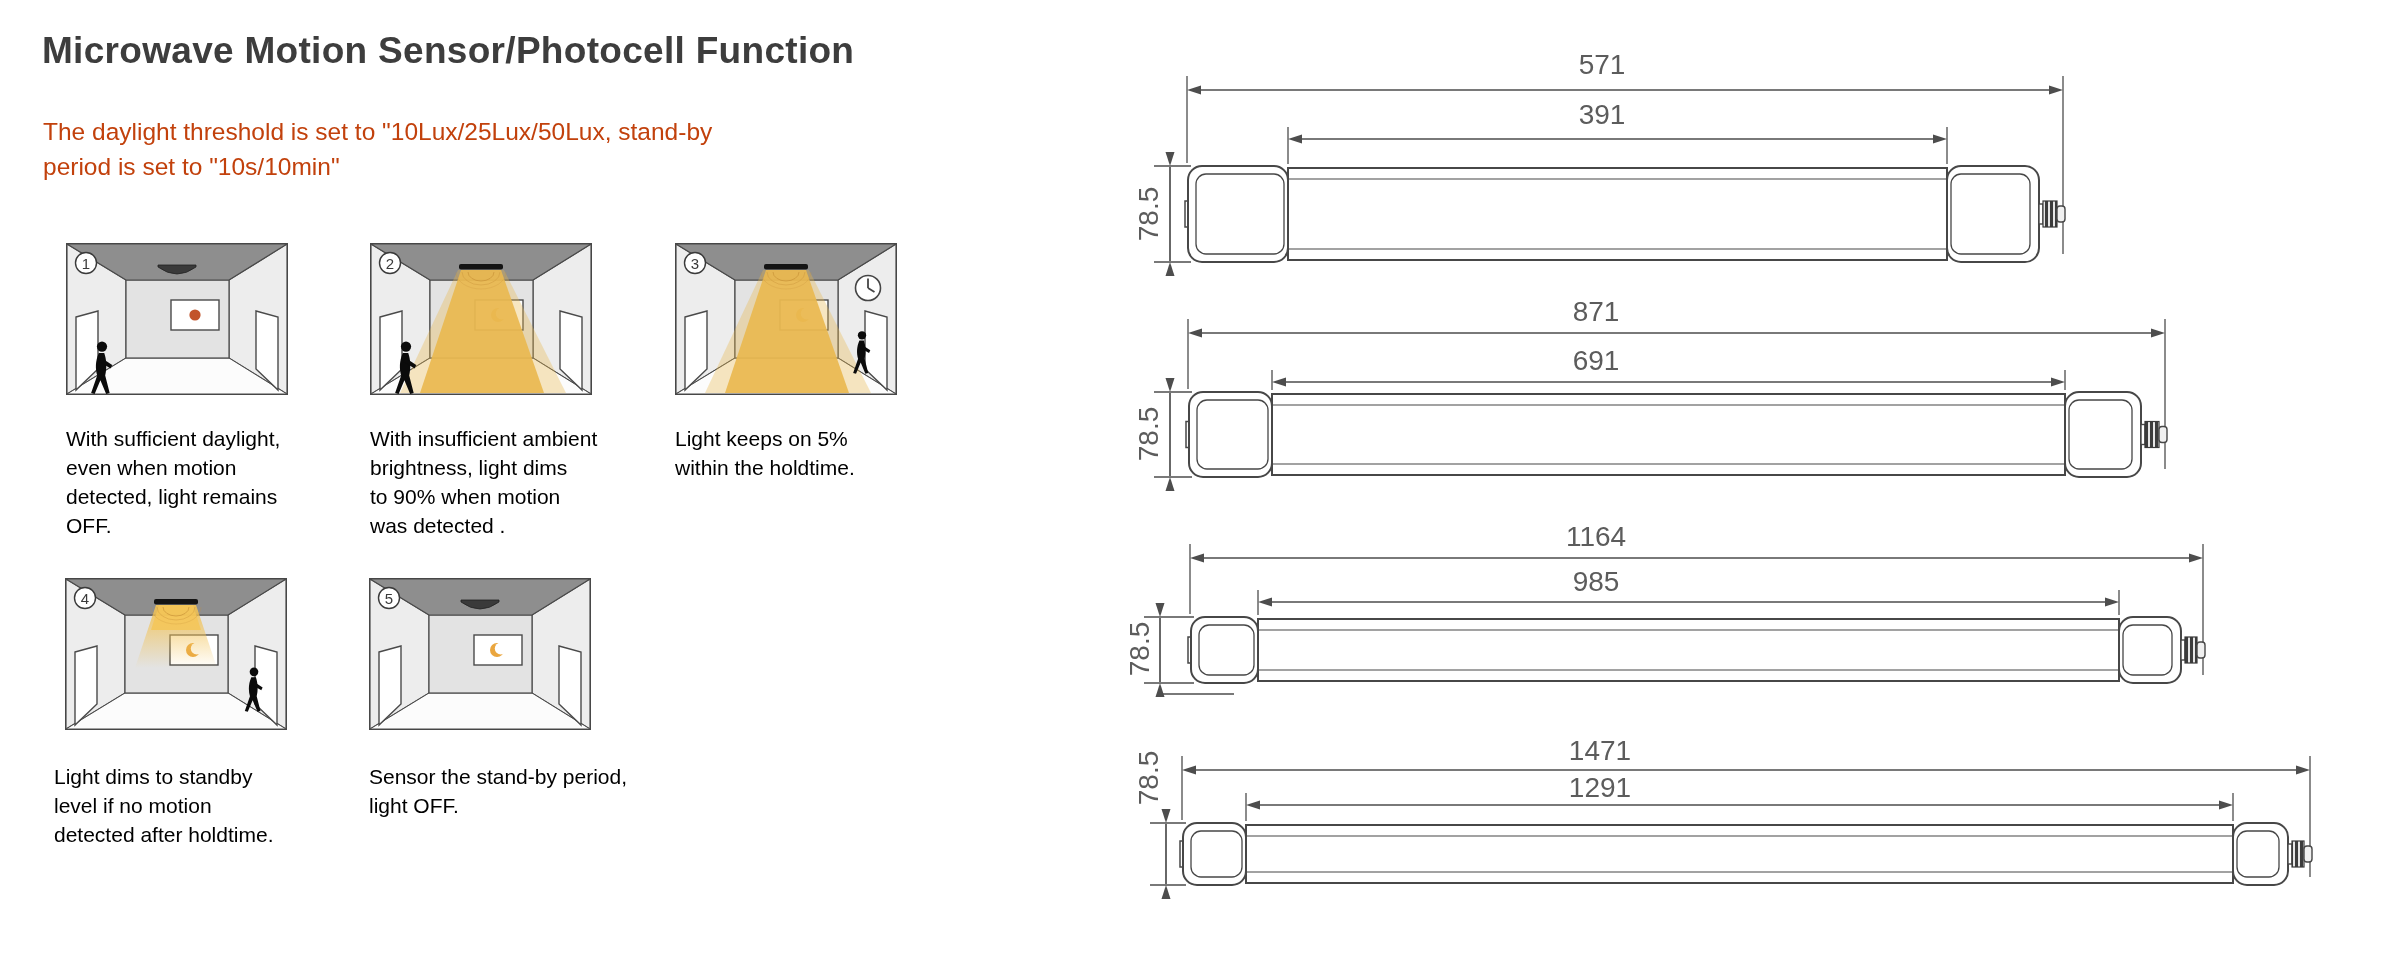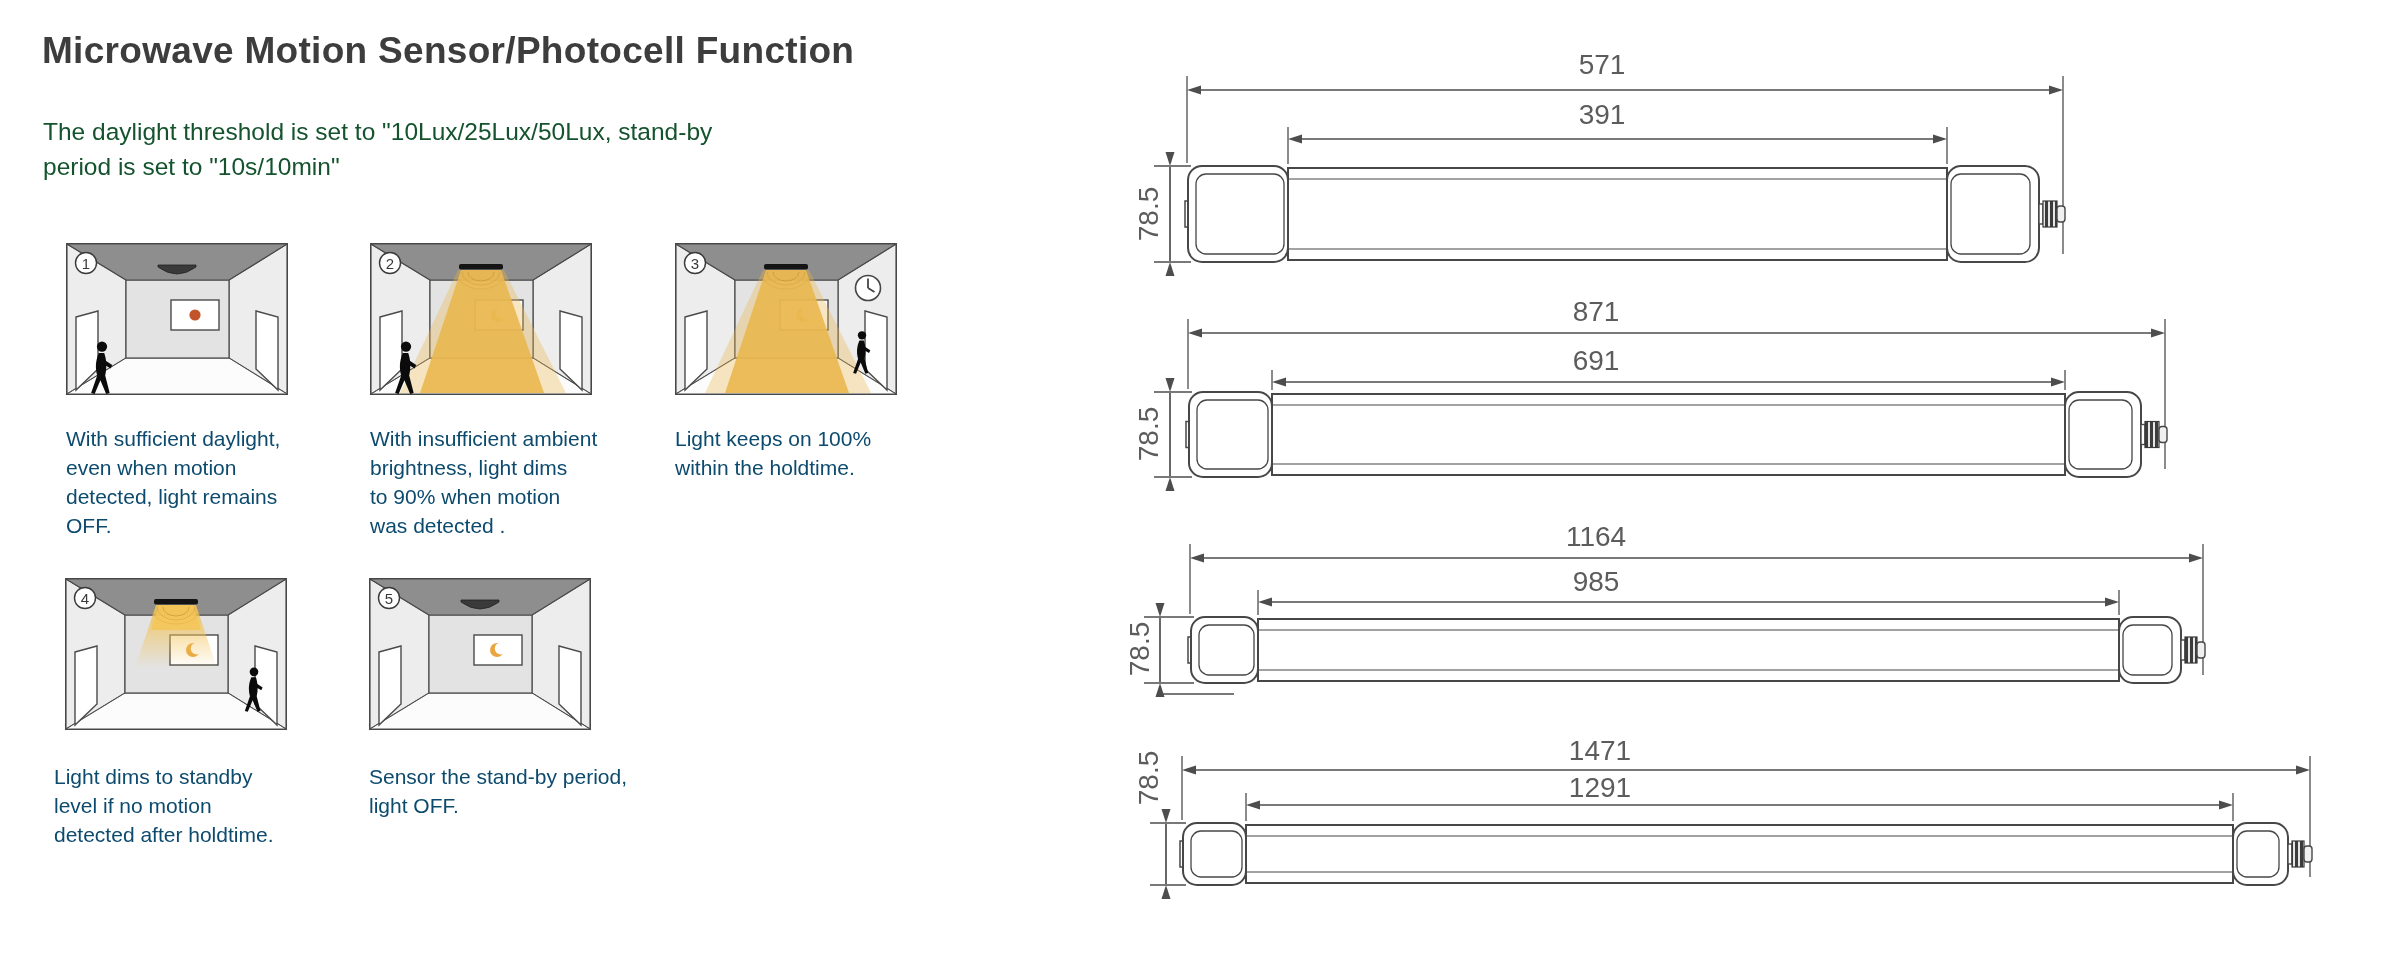--- a/index.html
+++ b/index.html
@@ -1,21 +1,21 @@
 <!DOCTYPE html>
 <html><head>
 <meta charset="utf-8">
 <style>
   html,body{margin:0;padding:0;background:#fff;}
   #app{position:relative;width:2385px;height:961px;background:#ffffff;overflow:hidden;
        font-family:"Liberation Sans",sans-serif;}
   .title{position:absolute;left:42px;top:30px;font-size:37px;font-weight:bold;color:#3d3d3d;letter-spacing:0.3px;}
-  .subtitle{position:absolute;left:43px;top:114px;font-size:24.5px;line-height:35px;color:#14532d;white-space:pre-line;}
+  .subtitle{position:absolute;left:43px;top:114px;font-size:24.5px;line-height:35px;color:#c2410c;white-space:pre-line;}
   .room{position:absolute;width:222px;height:152px;}
-  .caption{position:absolute;width:268px;font-size:21px;line-height:29px;color:#0c4a6e;white-space:pre-line;}
+  .caption{position:absolute;width:268px;font-size:21px;line-height:29px;color:#000000;white-space:pre-line;}
   svg text{font-family:"Liberation Sans",sans-serif;}
   #dims{position:absolute;left:0;top:0;}
 </style>
 </head>
 <body>
 
 <div id="app">
   <div class="title">Microwave Motion Sensor/Photocell Function</div>
   <div class="subtitle">The daylight threshold is set to "10Lux/25Lux/50Lux, stand-by
 period is set to "10s/10min"</div>
@@ -130,21 +130,21 @@
           <g transform="translate(187,130) scale(1.3)" fill="#0b0b0b">
   <circle cx="0" cy="-29" r="3.2"></circle>
   <path d="M-2,-25 C-4.2,-20 -4.2,-15 -3,-11 L-6.8,0 L-4.6,0.6 L-1,-8 L2.6,0.6 L4.8,0 L2,-11 C3.2,-16 2.8,-21 1.4,-25 Z"></path>
   <path d="M-0.5,-22 L6.4,-17.5 L5.4,-15.3 L-1.6,-19.5 Z"></path>
           </g>
           <g>
       <circle cx="20" cy="20" r="10.5" fill="#ffffff" stroke="#3a3a3a" stroke-width="1.4"></circle>
       <text x="20" y="20.5" text-anchor="middle" dominant-baseline="central" font-size="15" fill="#3a3a3a">3</text>
           </g>
         </svg></div>
-      <div class="caption" style="left:675px;top:424px">Light keeps on 100%
+      <div class="caption" style="left:675px;top:424px">Light keeps on 5%
 within the holdtime.</div>
       <div class="room" style="left:65px;top:578px"><svg width="222" height="152" viewBox="0 0 222 152">
           <defs>
             <linearGradient id="dimr3" x1="0" y1="0" x2="0" y2="1">
       <stop offset="0" stop-color="#f2c254" stop-opacity="0.95"></stop>
       <stop offset="1" stop-color="#f2c254" stop-opacity="0"></stop>
             </linearGradient>
           </defs>
           <rect x="1" y="1" width="220" height="150" fill="#ffffff" stroke="#454545" stroke-width="2"></rect>
           <polygon points="1,1 60,37 60,115 1,151" fill="#ededed" stroke="#4a4a4a" stroke-width="1.2"></polygon>

